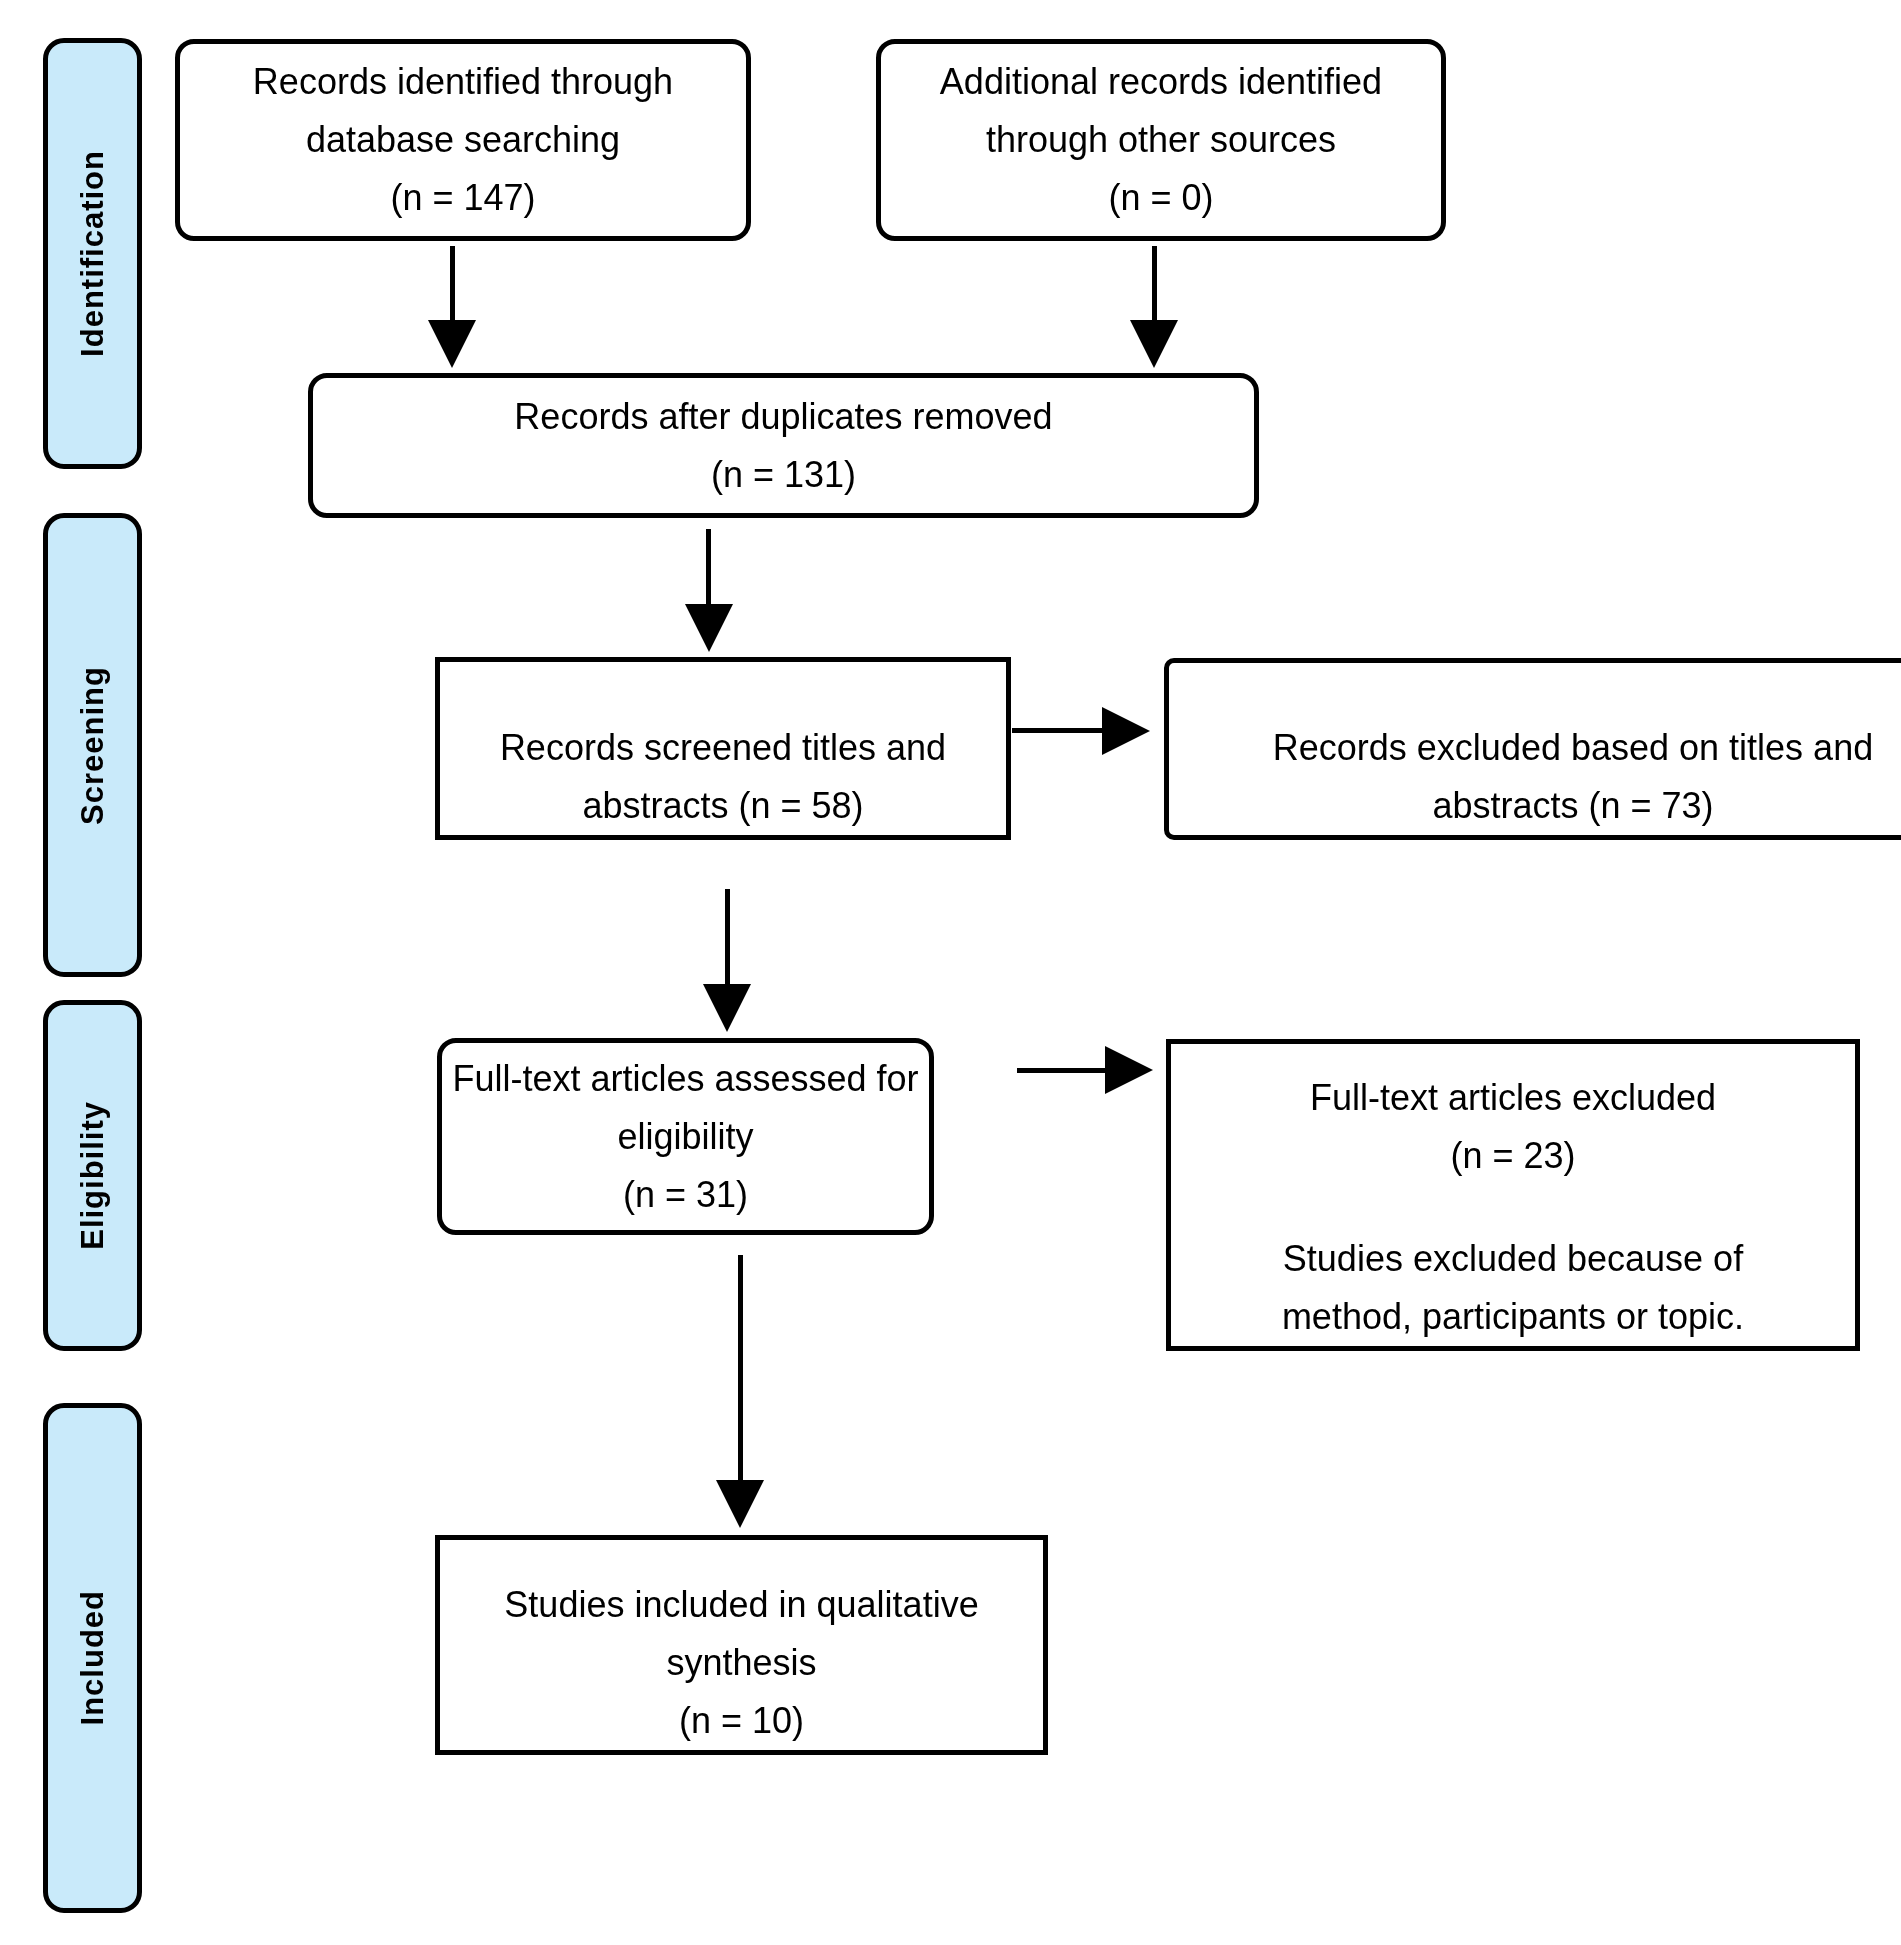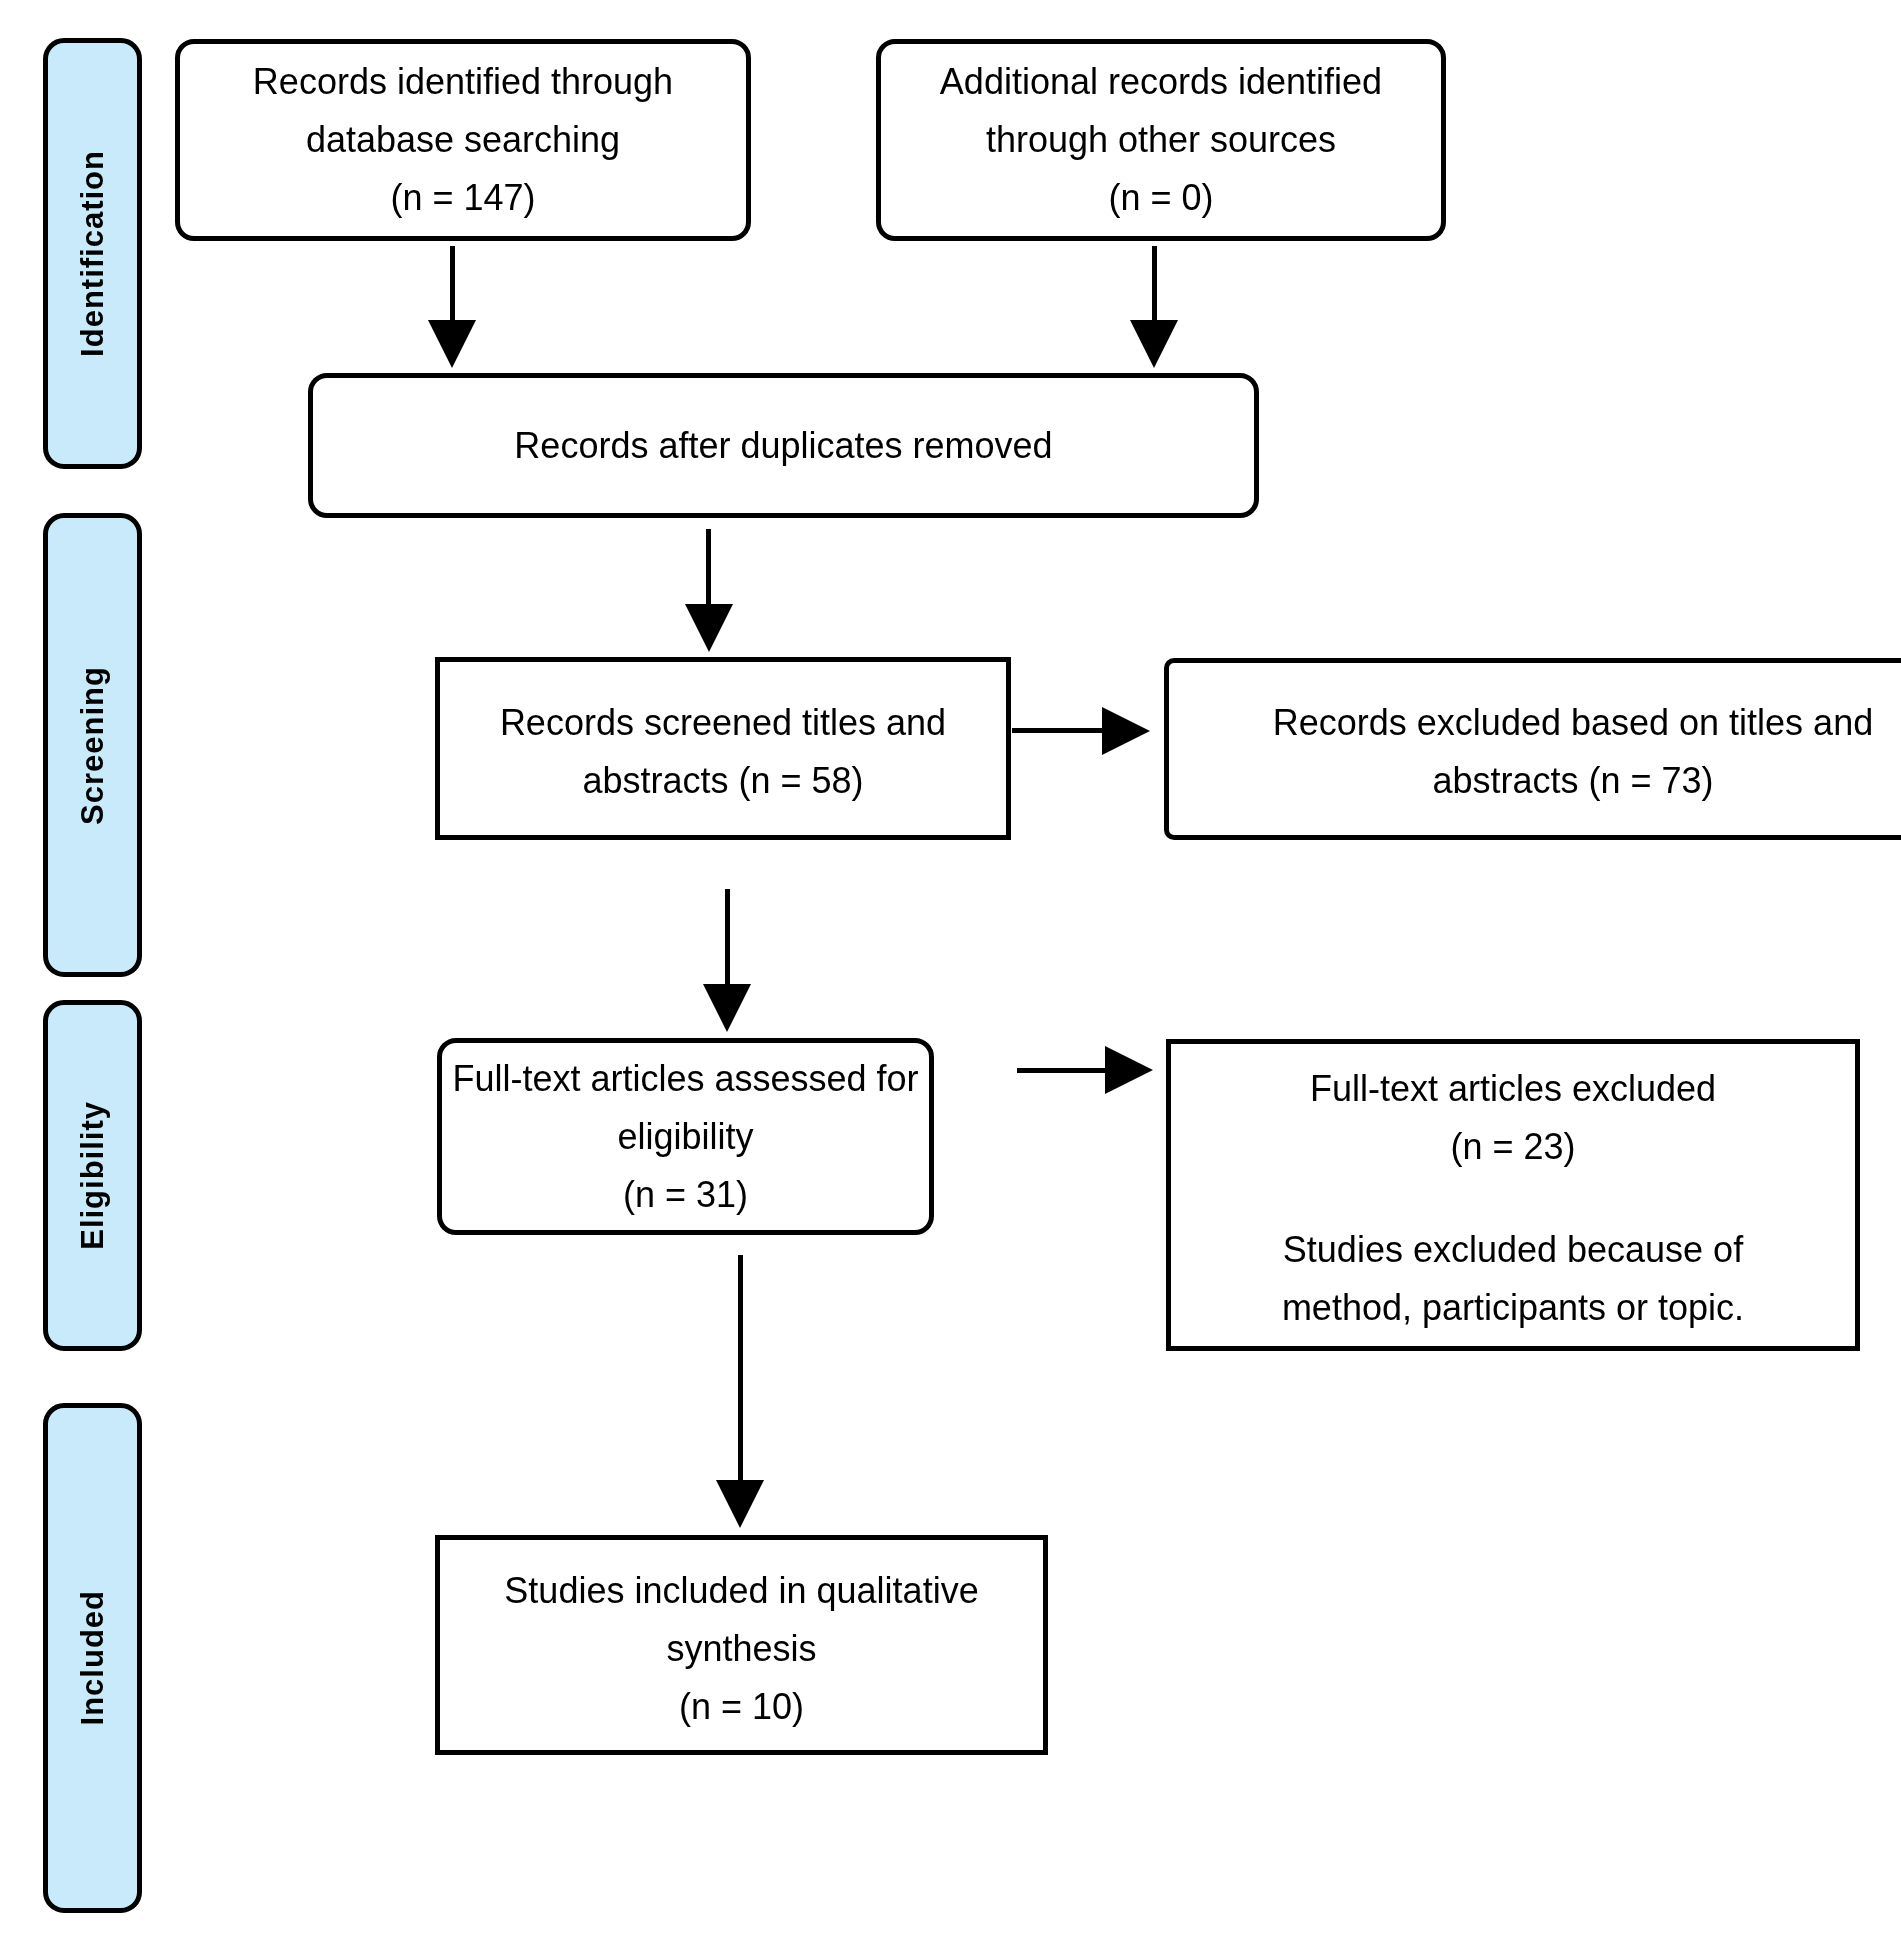--- a/index.html
+++ b/index.html
@@ -45,21 +45,21 @@
     box-sizing: border-box;
     display: flex;
     flex-direction: column;
     align-items: center;
     text-align: center;
     color: #000000;
     font-size: 36px;
     line-height: 58px;
   }
   .fbox.vcenter { justify-content: center; border-radius: 19px; }
-  .fbox.vtop    { justify-content: center; }
+  .fbox.vtop    { justify-content: flex-end; }
   .tline { width: 100%; white-space: nowrap; }
   
   .shaft-v { position: absolute; width: 5px; background: #000000; }
   .shaft-h { position: absolute; height: 5px; background: #000000; }
   .head-down {
     position: absolute; width: 0; height: 0;
     border-left: 24px solid transparent;
     border-right: 24px solid transparent;
     border-top: 48px solid #000000;
   }
@@ -100,20 +100,21 @@
     <div class="tline">(n = 0)</div>
   </div>
 
   <div class="shaft-v" style="left:450px;top:246px;height:75px;"></div>
   <div class="head-down" style="left:428px;top:320px;"></div>
   <div class="shaft-v" style="left:1152px;top:246px;height:75px;"></div>
   <div class="head-down" style="left:1130px;top:320px;"></div>
 
   <div class="fbox vcenter" style="left:308px;top:373px;width:951px;height:145px;">
     <div class="tline">Records after duplicates removed</div>
+    <div class="tline">(n = 131)</div>
   </div>
 
   <div class="shaft-v" style="left:706px;top:529px;height:76px;"></div>
   <div class="head-down" style="left:685px;top:604px;"></div>
 
   <div class="fbox vtop" style="left:435px;top:657px;width:576px;height:183px;padding-top:6px;">
     <div class="tline">Records screened titles and</div>
     <div class="tline">abstracts (n = 58)</div>
   </div>
 

